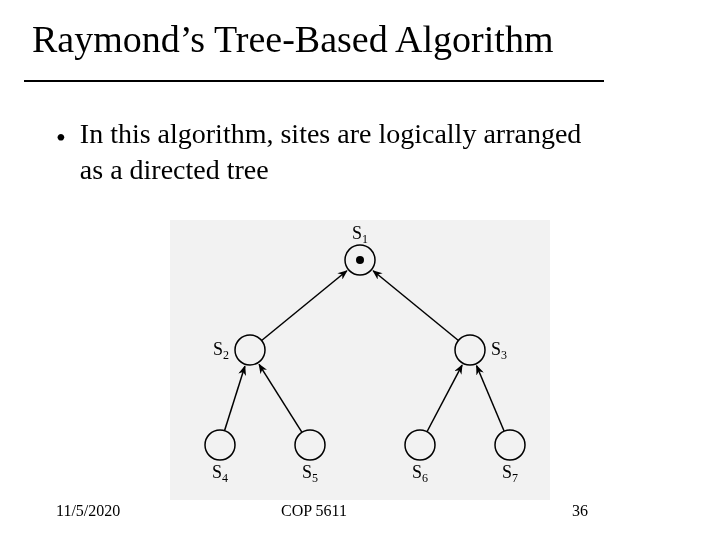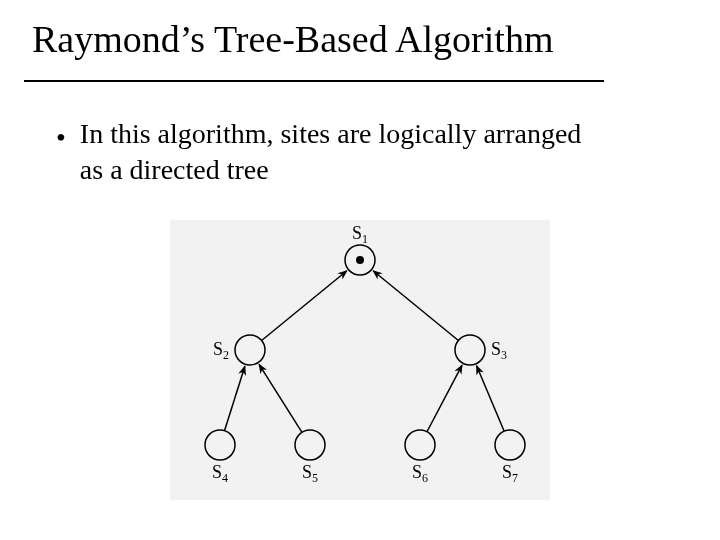--- a/index.html
+++ b/index.html
@@ -141,14 +141,19 @@
           <circle cx="140" cy="225" r="15" fill="#f2f2f2" stroke="#000" stroke-width="1.5"></circle>
           <text x="140" y="258" text-anchor="middle" class="node-label"><tspan>S</tspan><tspan class="node-sub" dy="4">5</tspan></text>
           <circle cx="250" cy="225" r="15" fill="#f2f2f2" stroke="#000" stroke-width="1.5"></circle>
           <text x="250" y="258" text-anchor="middle" class="node-label"><tspan>S</tspan><tspan class="node-sub" dy="4">6</tspan></text>
           <circle cx="340" cy="225" r="15" fill="#f2f2f2" stroke="#000" stroke-width="1.5"></circle>
           <text x="340" y="258" text-anchor="middle" class="node-label"><tspan>S</tspan><tspan class="node-sub" dy="4">7</tspan></text>
         </g>
     </svg>
   </div>
 
+  <div class="footer">
+    <span class="date">11/5/2020</span>
+    <span class="course">COP 5611</span>
+    <span class="page">36</span>
+  </div>
 
 </div>
 
 </body></html>

